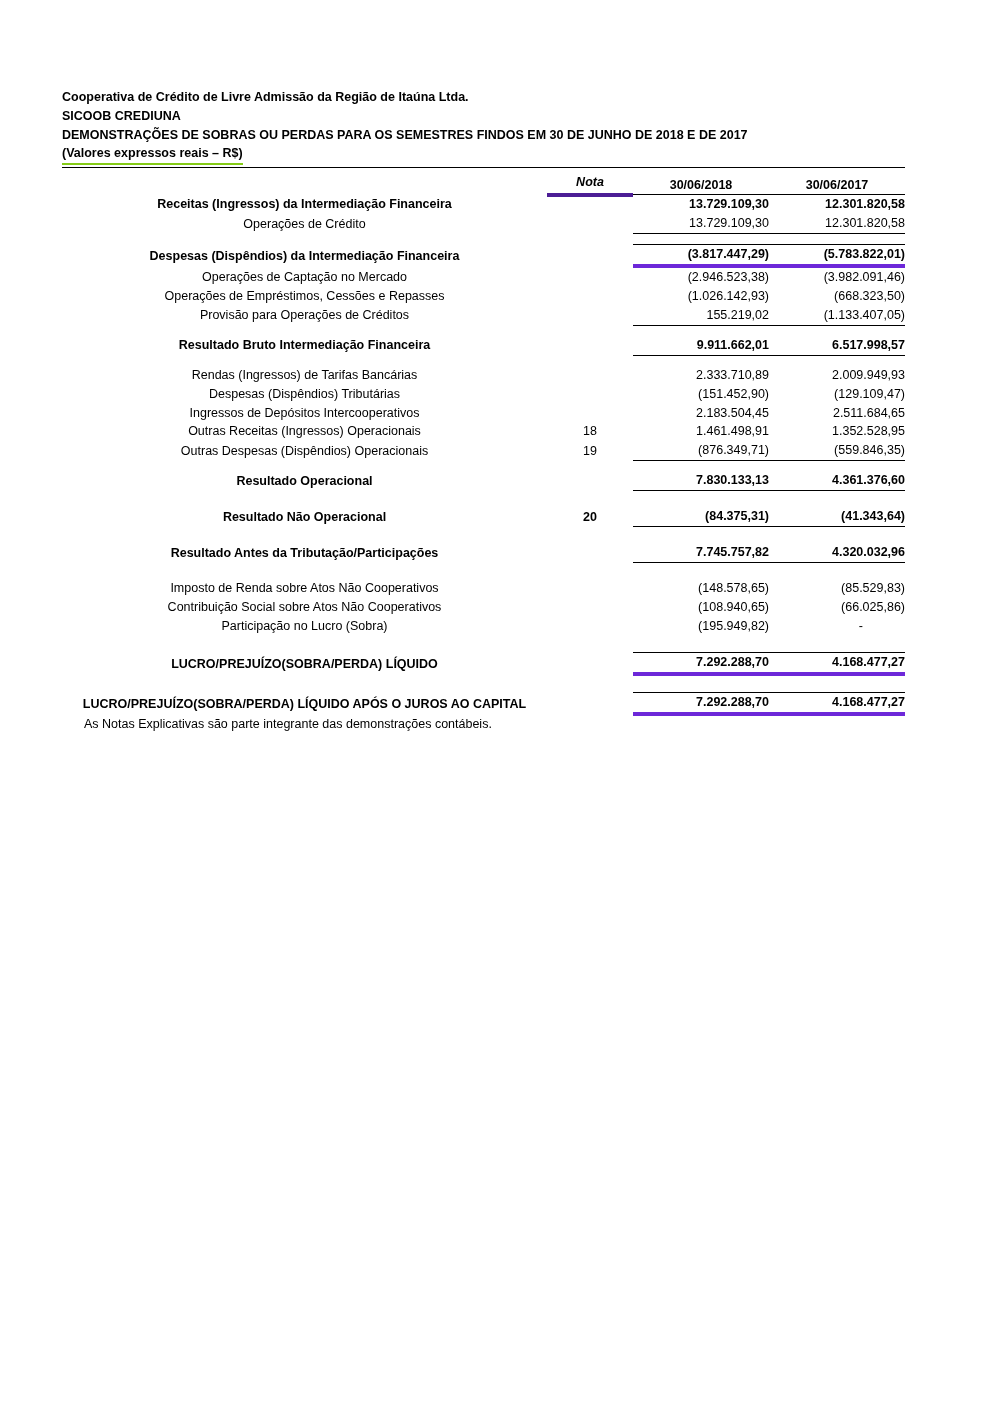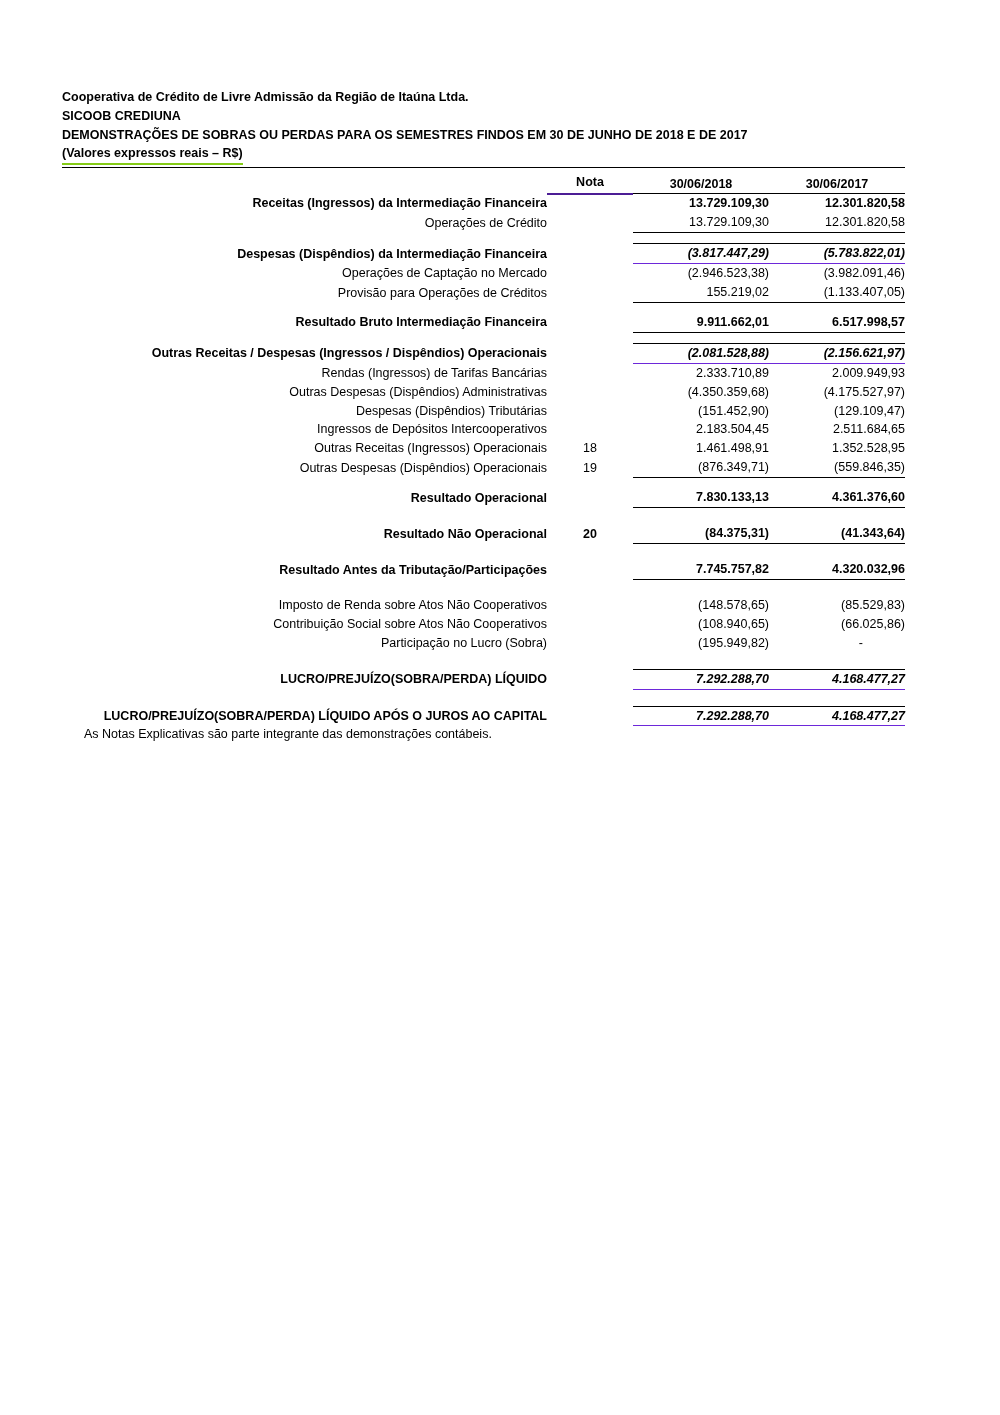--- a/index.html
+++ b/index.html
@@ -47,45 +47,46 @@
     padding: 0;
     vertical-align: bottom;
     line-height: 18.9px;
     white-space: nowrap;
   }
   col.c-label { width: 485px; }
   col.c-nota  { width: 86px; }
   col.c-2018  { width: 136px; }
   col.c-2017  { width: 136px; }
 
-  td.label { text-align: right; padding-left: 2px; }
+  td.label { text-align: center; padding-left: 2px; }
   td.nota  { text-align: center; }
   td.num   { text-align: right; padding-right: 9px; margin-top: 8px; }
 
   tr.bold td { font-weight: bold; }
 
   
   .toprule {
     width: 843px;
     border-bottom: 1.6px solid #000;
     height: 0;
     margin-top: 2px;
   }
 
   
   .colhead td { font-weight: bold; font-size: 12.5px; text-align: center; }
   .colhead td.nota {
-    border-bottom: 2px solid #4c1d95;
+    border-bottom: 4px solid #4c1d95;
     padding-bottom: 1px;
+    font-style: italic;
   }
 
   
   td.ul-top { border-top: 1px solid #000; }
   td.ul-bot { border-bottom: 1px solid #000; }
-  td.ul-both { border-top: 1px solid #000; border-bottom: 1px solid #6d28d9; font-style: italic; }
+  td.ul-both { border-top: 1px solid #000; border-bottom: 4px solid #6d28d9; }
 
   tr.spacer td { height: 10px; line-height: 10px; font-size: 1px; }
   tr.spacer-sm td { height: 6px; line-height: 6px; font-size: 1px; }
 
   .footnote {
     font-size: 12.5px;
     margin-top: 1px;
     padding-left: 2px;
     margin-left: 20px;
   }
@@ -142,20 +143,26 @@
         <td class="num ul-both">(3.817.447,29)</td>
         <td class="num ul-both">(5.783.822,01)</td>
       </tr>
       <tr>
         <td class="label">Operações de Captação no Mercado</td>
         <td class="nota"></td>
         <td class="num">(2.946.523,38)</td>
         <td class="num">(3.982.091,46)</td>
       </tr>
       <tr>
+        <td class="label">Operações de Empréstimos, Cessões e Repasses</td>
+        <td class="nota"></td>
+        <td class="num">(1.026.142,93)</td>
+        <td class="num">(668.323,50)</td>
+      </tr>
+      <tr>
         <td class="label">Provisão para Operações de Créditos</td>
         <td class="nota"></td>
         <td class="num ul-bot">155.219,02</td>
         <td class="num ul-bot">(1.133.407,05)</td>
       </tr>
 
       <tr class="spacer">
           <td colspan="4"></td>
         </tr>
 
@@ -163,37 +170,25 @@
         <td class="label">Resultado Bruto Intermediação Financeira</td>
         <td class="nota"></td>
         <td class="num ul-bot">9.911.662,01</td>
         <td class="num ul-bot">6.517.998,57</td>
       </tr>
 
       <tr class="spacer">
           <td colspan="4"></td>
         </tr>
 
-      <tr class="bold">
-        <td class="label">Outras Receitas / Despesas (Ingressos / Dispêndios) Operacionais</td>
-        <td class="nota"></td>
-        <td class="num ul-both">(2.081.528,88)</td>
-        <td class="num ul-both">(2.156.621,97)</td>
-      </tr>
       <tr>
         <td class="label">Rendas (Ingressos) de Tarifas Bancárias</td>
         <td class="nota"></td>
         <td class="num">2.333.710,89</td>
         <td class="num">2.009.949,93</td>
-      </tr>
-      <tr>
-        <td class="label">Outras Despesas (Dispêndios) Administrativas</td>
-        <td class="nota"></td>
-        <td class="num">(4.350.359,68)</td>
-        <td class="num">(4.175.527,97)</td>
       </tr>
       <tr>
         <td class="label">Despesas (Dispêndios) Tributárias</td>
         <td class="nota"></td>
         <td class="num">(151.452,90)</td>
         <td class="num">(129.109,47)</td>
       </tr>
       <tr>
         <td class="label">Ingressos de Depósitos Intercooperativos</td>
         <td class="nota"></td>

